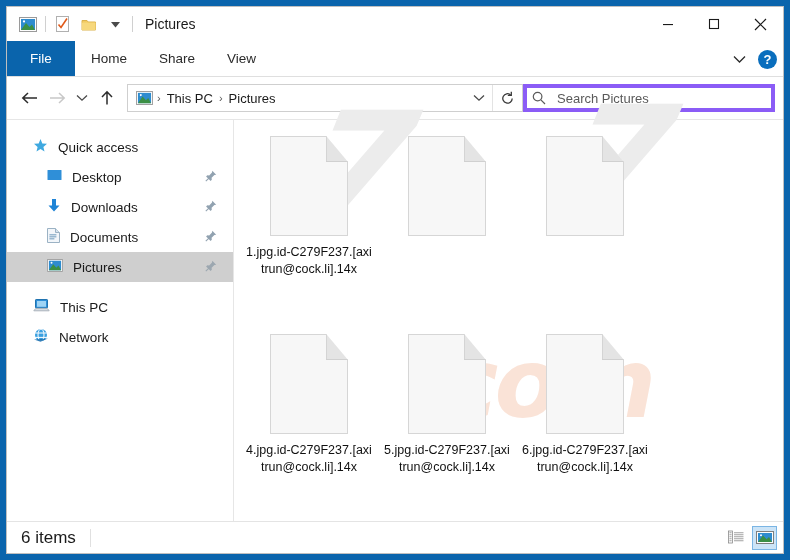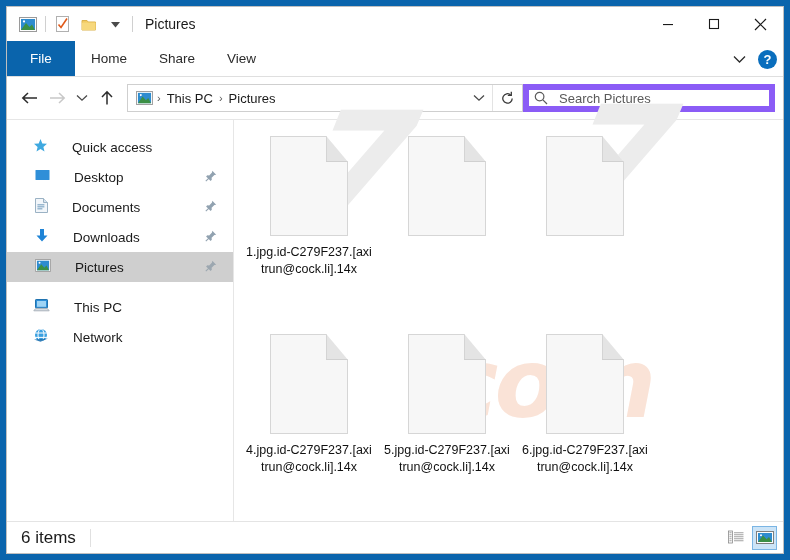--- a/index.html
+++ b/index.html
@@ -114,21 +114,21 @@
     cursor: default;
   }
   .addr-refresh {
     width: 30px; height: 26px;
     border-left: 1px solid #e3e3e3;
     display: flex; align-items: center; justify-content: center;
     cursor: default;
   }
   .searchbox {
     width: 252px; height: 28px; flex: 0 0 252px;
-    border: 6px solid #8b5cf6;
+    border: 4px solid #8b5cf6;
     background: #fff;
     display: flex; align-items: center;
   }
   .search-ph {
     font-size: 13px; color: #5a5a5a; margin-left: 6px;
   }
 
   
   .body {
     flex: 1 1 auto; display: flex; min-height: 0;
@@ -137,25 +137,25 @@
   }
   .sidebar {
     width: 227px; flex: 0 0 227px;
     background: #ffffff;
     padding-top: 12px;
     border-right: 1px solid #e6e6e6;
     position: relative; z-index: 2;
   }
   .nav-item {
     height: 30px; display: flex; align-items: center;
-    padding-left: 26px; gap: 24px;
+    padding-left: 26px; gap: 10px;
     font-size: 13.5px; color: #1a1a1a;
     cursor: default; position: relative;
   }
-  .nav-item.child { padding-left: 28px; }
+  .nav-item.child { padding-left: 40px; }
   .nav-item.selected { background: #cfcfcf; }
   .nav-item .pin { position: absolute; right: 16px; opacity: .75; }
   .nav-gap { height: 10px; }
 
   .content {
     flex: 1 1 auto; position: relative; overflow: hidden;
     background: #ffffff;
   }
   .grid {
     display: flex; flex-wrap: wrap;
@@ -398,44 +398,44 @@
         <span class="pin">
           <svg width="12" height="12" viewBox="0 0 12 12">
             <path d="M7.3 0.8 L11.2 4.7 L9.4 5 L6.6 7.8 L6.8 9.7 L5.6 10.9 L1.1 6.4 L2.3 5.2 L4.2 5.4 L7 2.6 Z" fill="#6d8396"></path>
             <path d="M4.2 7.8 L0.8 11.2" stroke="#6d8396" stroke-width="1.1"></path>
           </svg>
         </span>
       </div>
 
       <div class="nav-item child">
         <span>
+          <svg width="14" height="15" viewBox="0 0 14 15">
+            <path d="M5 1 L9 1 L9 7.5 L12.5 7.5 L7 13.5 L1.5 7.5 L5 7.5 Z" fill="#1f84d6"></path>
+          </svg>
+        </span>
+        <span>Downloads</span>
+        <span class="pin">
+          <svg width="12" height="12" viewBox="0 0 12 12">
+            <path d="M7.3 0.8 L11.2 4.7 L9.4 5 L6.6 7.8 L6.8 9.7 L5.6 10.9 L1.1 6.4 L2.3 5.2 L4.2 5.4 L7 2.6 Z" fill="#6d8396"></path>
+            <path d="M4.2 7.8 L0.8 11.2" stroke="#6d8396" stroke-width="1.1"></path>
+          </svg>
+        </span>
+      </div>
+
+      <div class="nav-item child">
+        <span>
           <svg width="13" height="15" viewBox="0 0 13 15">
             <path d="M0.5 0.5 L8.5 0.5 L12.5 4.5 L12.5 14.5 L0.5 14.5 Z" fill="#f2f6fa" stroke="#9bb2c4"></path>
             <path d="M8.5 0.5 L8.5 4.5 L12.5 4.5" fill="#d6e3ee" stroke="#9bb2c4"></path>
             <rect x="2.4" y="6.4" width="7" height="0.9" fill="#5f8fb5"></rect>
             <rect x="2.4" y="8.4" width="7" height="0.9" fill="#5f8fb5"></rect>
             <rect x="2.4" y="10.4" width="5" height="0.9" fill="#5f8fb5"></rect>
           </svg>
         </span>
         <span>Documents</span>
-        <span class="pin">
-          <svg width="12" height="12" viewBox="0 0 12 12">
-            <path d="M7.3 0.8 L11.2 4.7 L9.4 5 L6.6 7.8 L6.8 9.7 L5.6 10.9 L1.1 6.4 L2.3 5.2 L4.2 5.4 L7 2.6 Z" fill="#6d8396"></path>
-            <path d="M4.2 7.8 L0.8 11.2" stroke="#6d8396" stroke-width="1.1"></path>
-          </svg>
-        </span>
-      </div>
-
-      <div class="nav-item child">
-        <span>
-          <svg width="14" height="15" viewBox="0 0 14 15">
-            <path d="M5 1 L9 1 L9 7.5 L12.5 7.5 L7 13.5 L1.5 7.5 L5 7.5 Z" fill="#1f84d6"></path>
-          </svg>
-        </span>
-        <span>Downloads</span>
         <span class="pin">
           <svg width="12" height="12" viewBox="0 0 12 12">
             <path d="M7.3 0.8 L11.2 4.7 L9.4 5 L6.6 7.8 L6.8 9.7 L5.6 10.9 L1.1 6.4 L2.3 5.2 L4.2 5.4 L7 2.6 Z" fill="#6d8396"></path>
             <path d="M4.2 7.8 L0.8 11.2" stroke="#6d8396" stroke-width="1.1"></path>
           </svg>
         </span>
       </div>
 
       <div class="nav-item child selected">
         <span>

